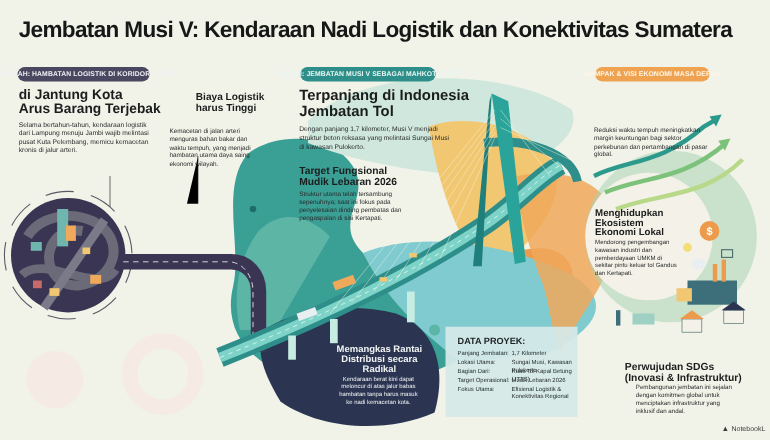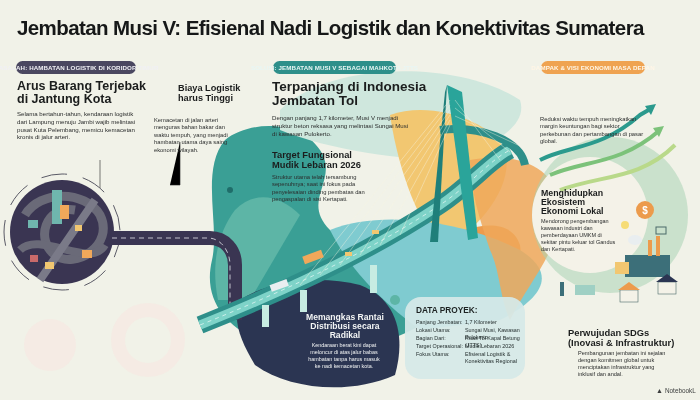--- a/index.html
+++ b/index.html
@@ -6,21 +6,21 @@
   body{width:700px;height:400px;overflow:hidden;background:#f1f2e8;font-family:"Liberation Sans",sans-serif;color:#1d1f1f;position:relative;}
   .canvas{position:absolute;left:0;top:0;width:700px;height:400px;}
   .title{position:absolute;left:17px;top:16px;font-size:20.5px;font-weight:700;letter-spacing:-0.6px;color:#161818;white-space:nowrap;}
   .pill{position:absolute;height:13px;border-radius:7px;font-size:6.2px;font-weight:700;letter-spacing:0.1px;display:flex;align-items:center;justify-content:center;white-space:nowrap;text-transform:uppercase;}
   .pill.p1{left:16px;top:61px;width:120px;background:#4a4760;color:#f0f0f4;}
   .pill.p2{left:273px;top:61px;width:123px;background:#2e8f8a;color:#e8f6f4;}
   .pill.p3{left:541px;top:61px;width:104px;background:#efa351;color:#fff6e6;}
   .h1{position:absolute;font-weight:700;line-height:1.05;color:#1b1d1d;}
   .body{position:absolute;font-size:6.1px;line-height:1.28;color:#2b2d2d;}
   .light{color:#f2f4f4;text-align:center;}
-  .dp{position:absolute;left:405px;top:297px;width:120px;height:82px;background:rgba(214,233,232,0.94);border-radius:16px;}
+  .dp{position:absolute;left:405px;top:297px;width:120px;height:82px;background:rgba(214,233,232,0.94);border-radius:0;}
   .dp-title{position:absolute;left:11px;top:8px;font-size:8.3px;font-weight:700;color:#1d2222;}
   .dp-row{position:absolute;left:11px;font-size:5.4px;line-height:1.25;color:#263030;display:flex;}
   .dp-key{width:49px;flex:none;}
   .dp-val{width:64px;}
   .brand{position:absolute;left:656px;top:387px;font-size:6.4px;color:#3b3d3d;display:flex;align-items:center;gap:2px;white-space:nowrap;}
 </style>
 </head>
 <body>
 
 <div class="canvas">
@@ -117,29 +117,29 @@
 
     <rect x="303" y="253" width="20" height="8" fill="#f0a85a" transform="rotate(-20 313 257)"></rect>
     <rect x="270" y="282" width="18" height="7" fill="#e9eef0" transform="rotate(-20 279 285)"></rect>
     <rect x="345" y="252" width="7" height="4" fill="#f2c771"></rect>
     <rect x="372" y="230" width="7" height="4" fill="#f2c771"></rect>
 
     <circle cx="395" cy="300" r="5" fill="#5db5a6"></circle>
     <circle cx="230" cy="190" r="3" fill="#1f6d6a"></circle>
   </svg>
 
-  <div class="title">Jembatan Musi V: Efisienal Nadi Logistik dan Konektivitas Sumatera</div>
+  <div class="title">Jembatan Musi V: Kendaraan Nadi Logistik dan Konektivitas Sumatera</div>
 
   <div class="pill p1">Masalah: Hambatan Logistik di Koridor Timur</div>
   <div class="pill p2">Solusi: Jembatan Musi V sebagai Mahkota JTTS</div>
   <div class="pill p3">Dampak &amp; Visi Ekonomi Masa Depan</div>
 
   <div class="h1" style="left:17px;top:80px;font-size:12.5px;">
+    <div>di Jantung Kota</div>
     <div>Arus Barang Terjebak</div>
-    <div>di Jantung Kota</div>
   </div>
   <div class="body" style="left:17px;top:110px;width:128px;">Selama bertahun-tahun, kendaraan logistik dari Lampung menuju Jambi wajib melintasi pusat Kuta Pelembang, memicu kemacetan kronis di jalur arteri.</div>
 
   <div class="h1" style="left:154px;top:84px;font-size:9.2px;margin-left:24px;">
     <div>Biaya Logistik</div>
     <div>harus Tinggi</div>
   </div>
   <div class="body" style="left:154px;top:117px;width:76px;font-size:5.8px;">Kemacetan di jalan arteri menguras bahan bakar dan waktu tempuh, yang menjadi hambatan utama daya saing ekonomi wilayah.</div>
 
   <div class="h1" style="left:272px;top:80px;font-size:13.5px;">

